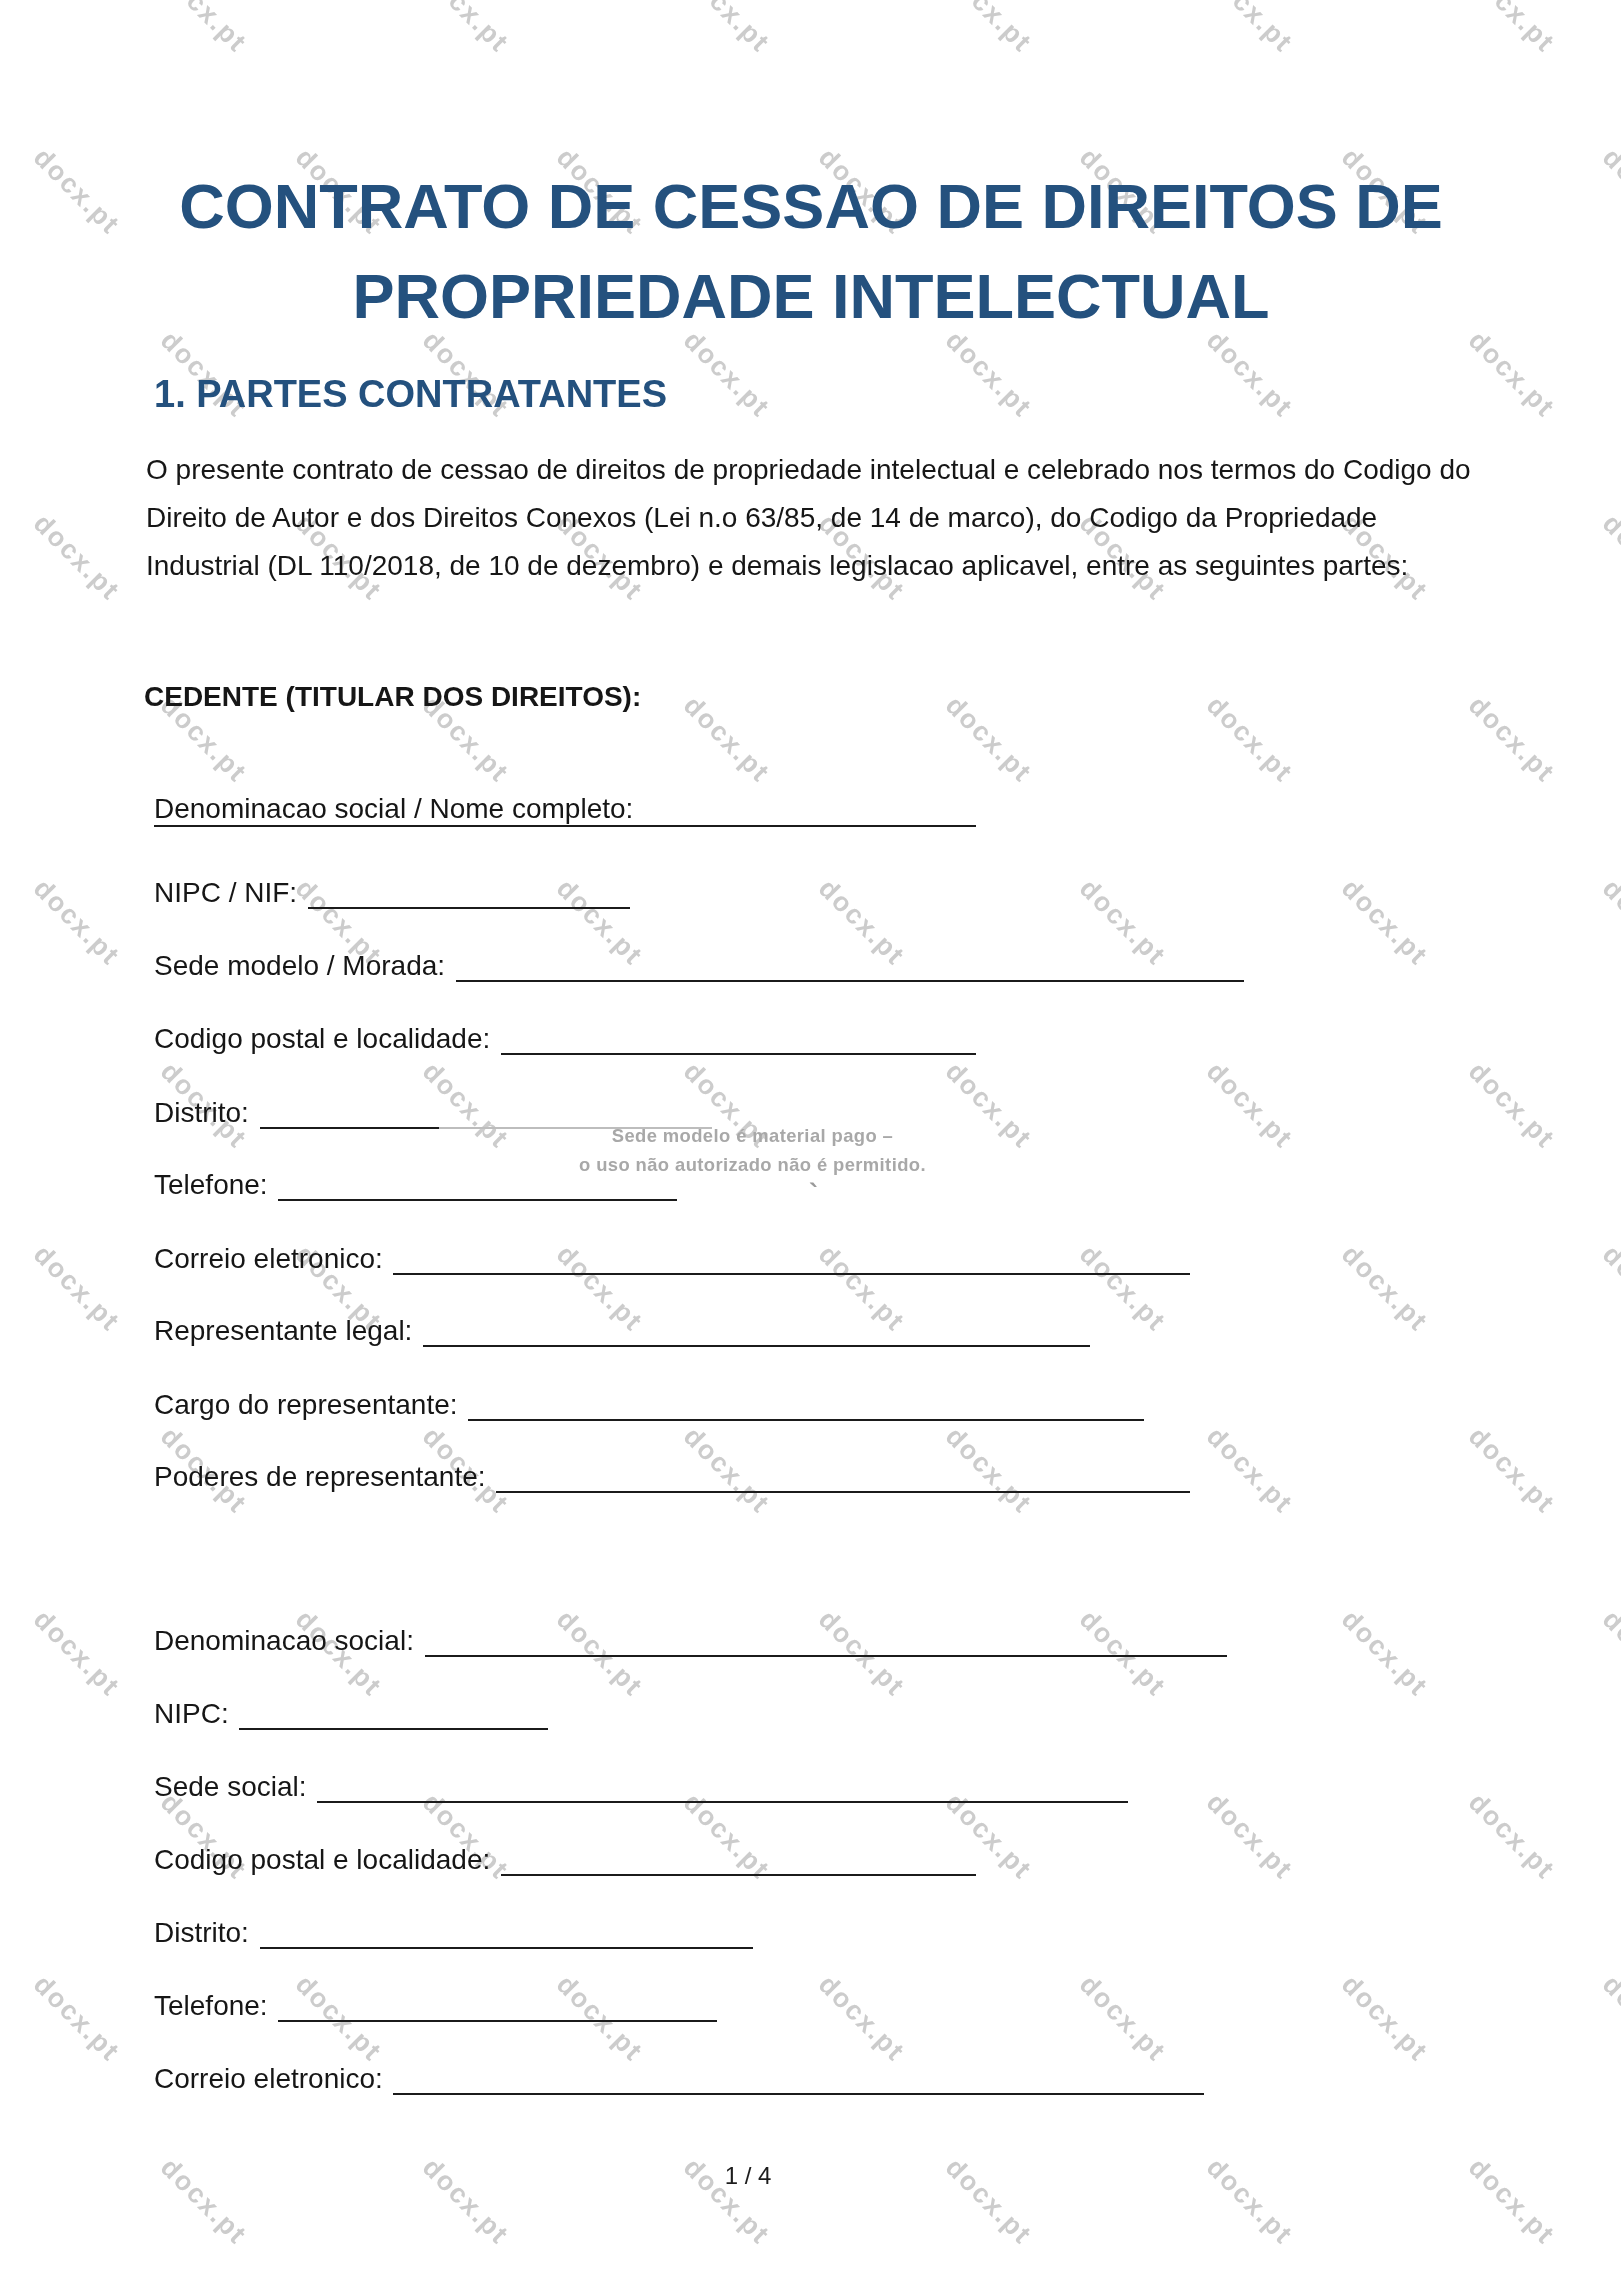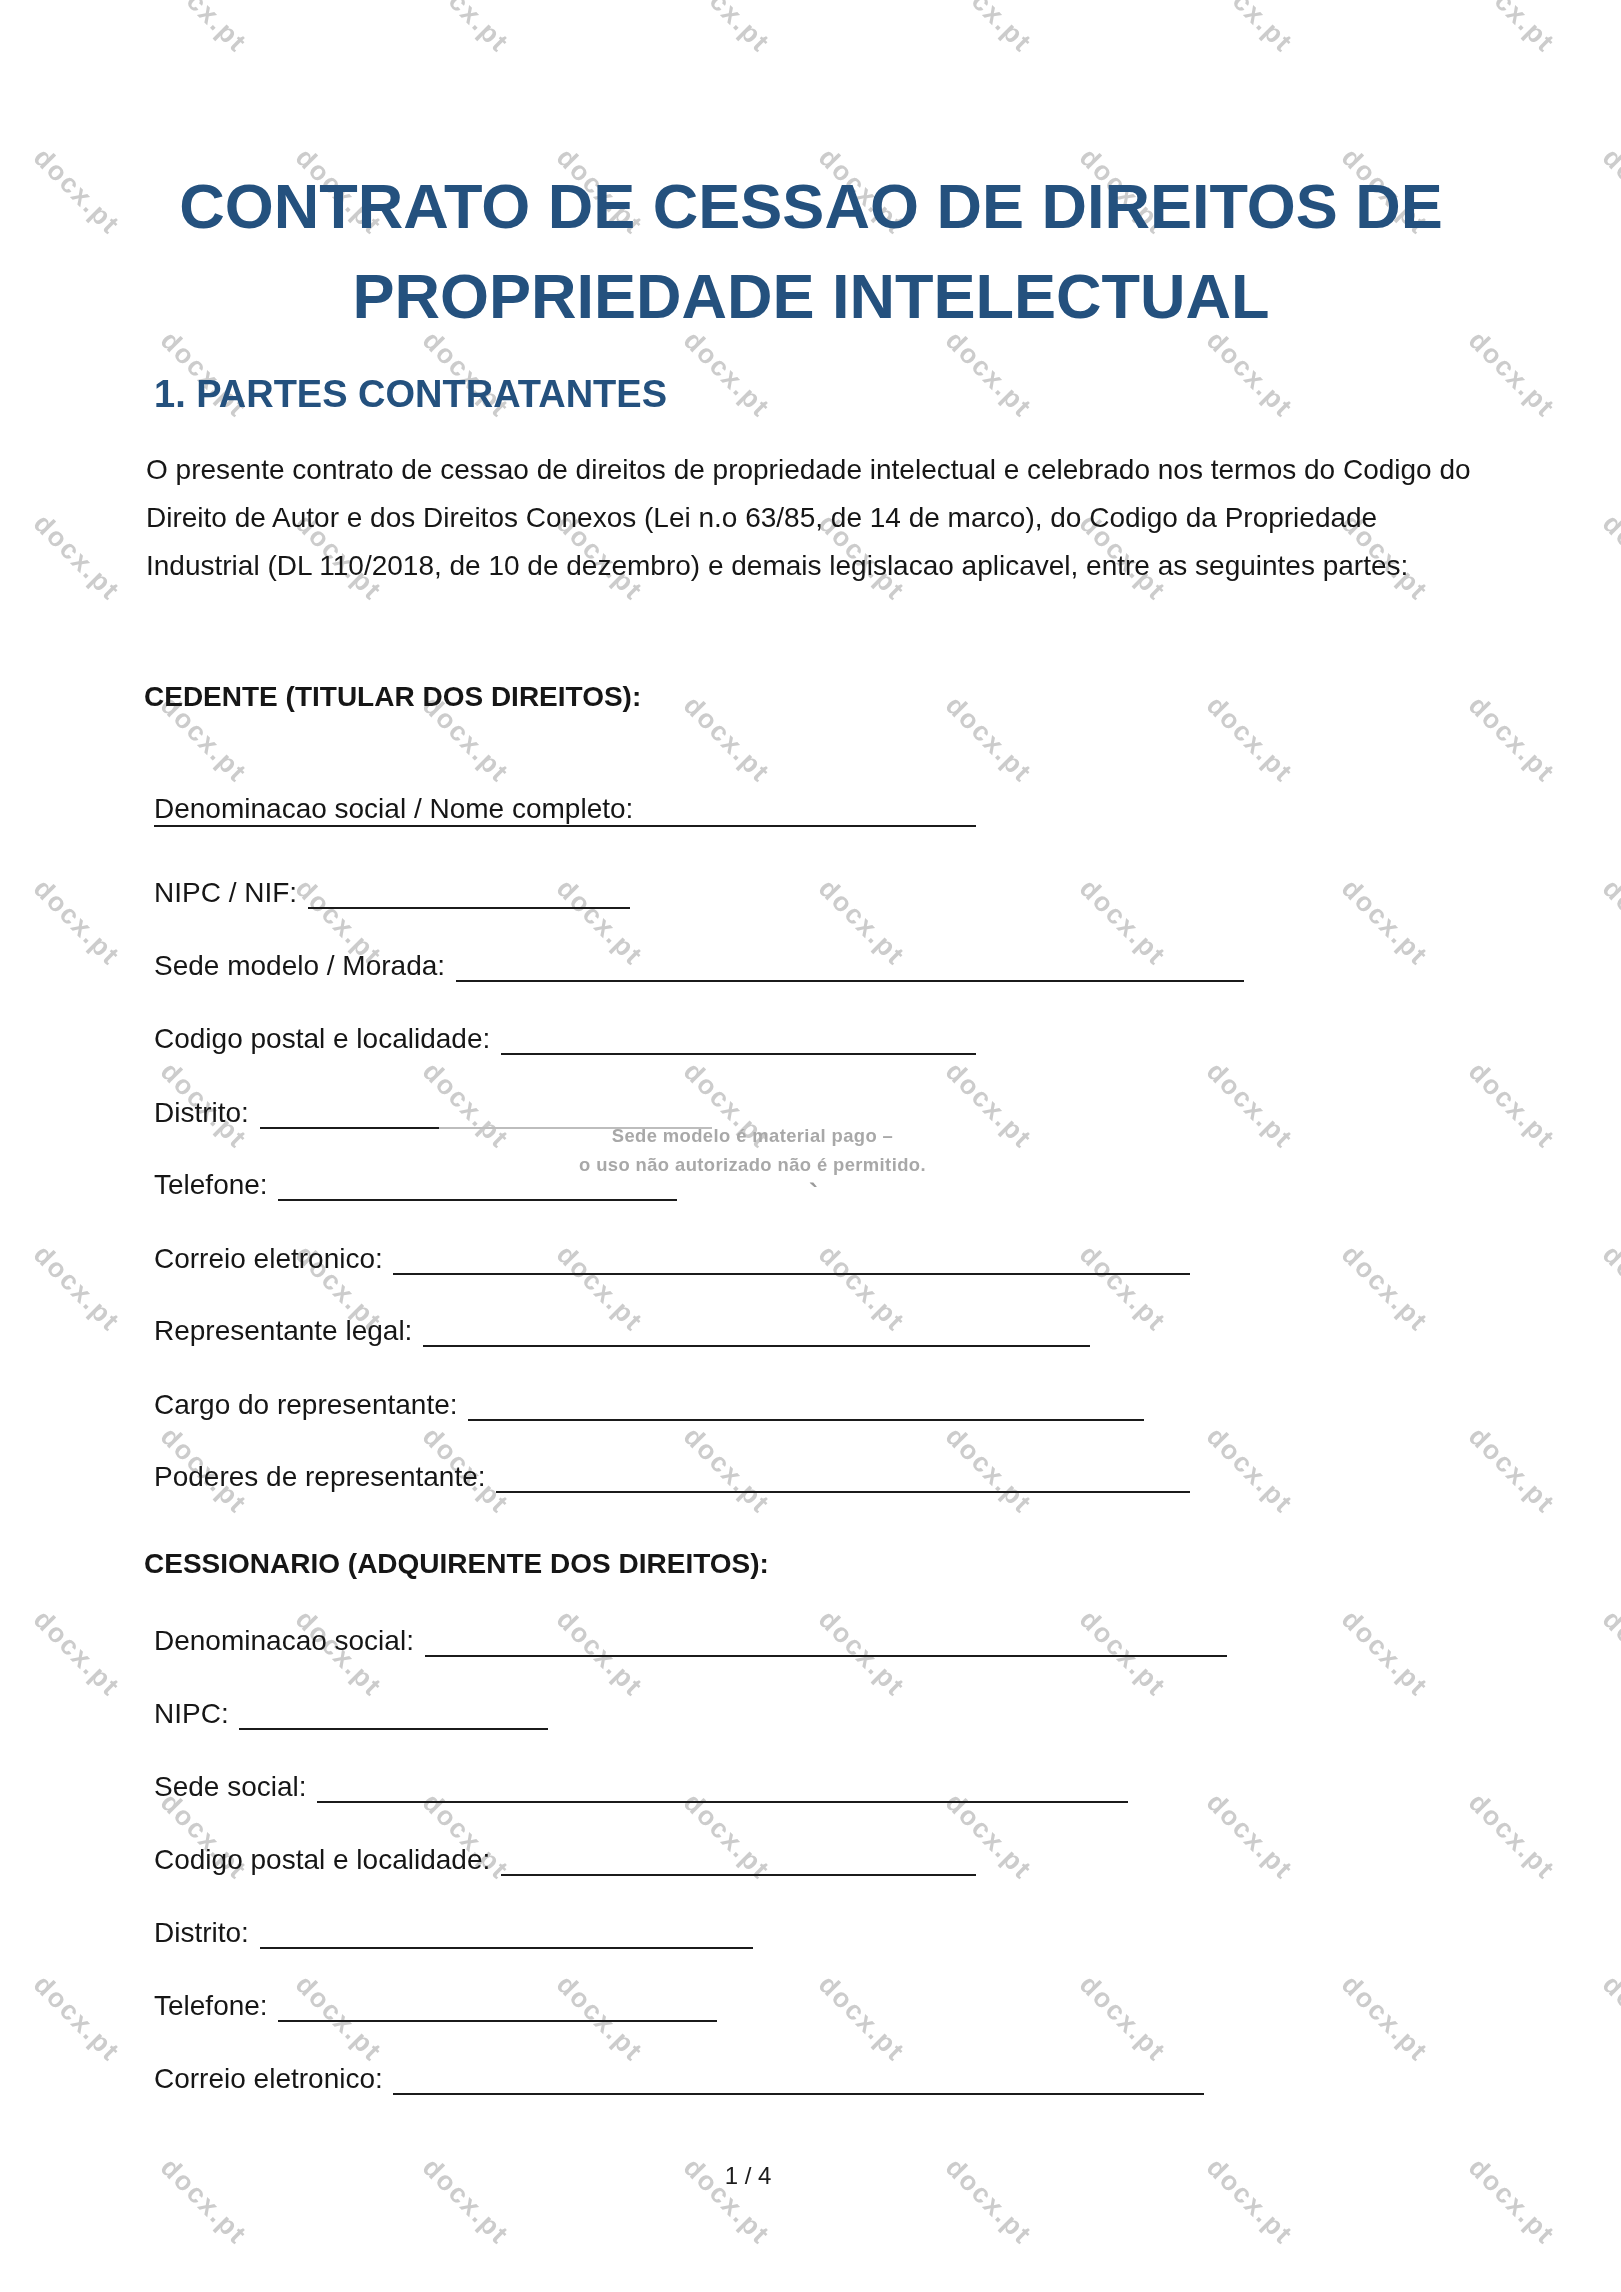--- a/index.html
+++ b/index.html
@@ -249,21 +249,20 @@
           <span class="fline" style="width: 676px;"></span>
         </div>
         <div class="frow" style="top: 1457px;">
           <span class="flabel">Poderes de representante:</span>
           <span class="fline" style="width: 694px;"></span>
         </div>
       </div>
 
     <div class="grayline"></div>
 
-    <div class="party-heading" style="top:1548px">CESSIONARIO (ADQUIRENTE DOS DIREITOS):</div>
     <div id="cessionario-fields">
         <div class="frow" style="top: 1621px;">
           <span class="flabel">Denominacao social:</span>
           <span class="fline" style="width: 802px;"></span>
         </div>
         <div class="frow" style="top: 1694px;">
           <span class="flabel">NIPC:</span>
           <span class="fline" style="width: 309px;"></span>
         </div>
         <div class="frow" style="top: 1767px;">

